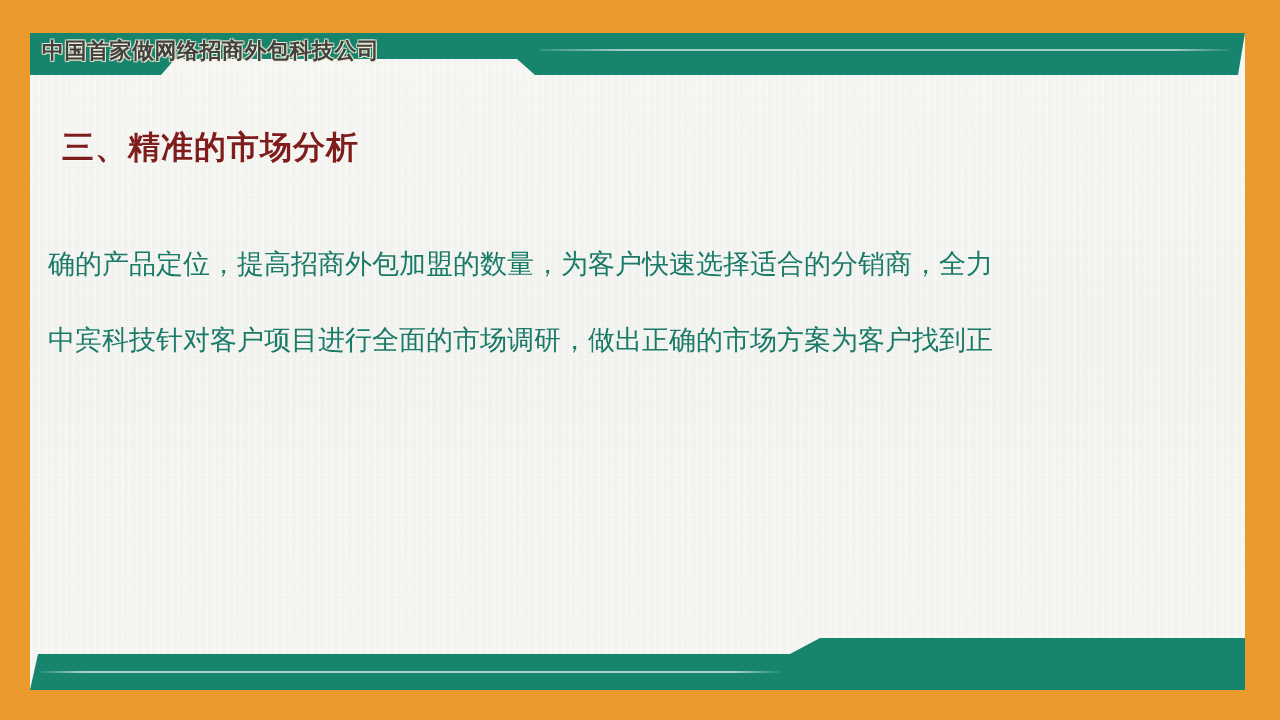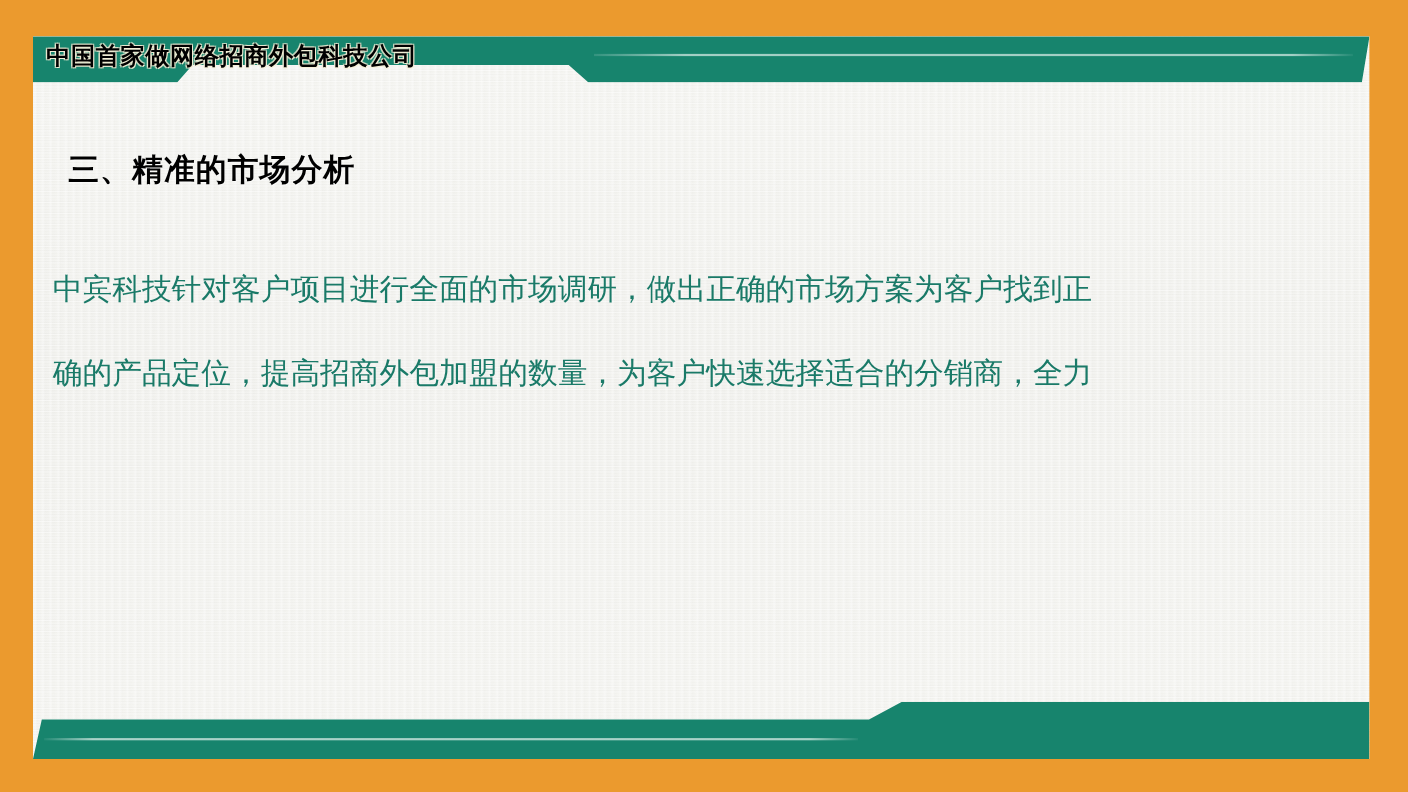--- a/index.html
+++ b/index.html
@@ -77,38 +77,38 @@
     width: 690px;
     height: 2px;
     background: linear-gradient(90deg, rgba(255,255,255,0.12), rgba(210,232,226,0.75) 12%, rgba(210,232,226,0.75) 92%, rgba(255,255,255,0.05));
   }
   #header-title {
     position: absolute;
     left: 42px;
     top: 36px;
     font-size: 22px;
     font-weight: bold;
-    color: #000000;
+    color: #404040;
     letter-spacing: 0.5px;
     text-shadow:
        1px 1px 0 rgba(244,238,214,0.95),
       -1px 1px 0 rgba(244,238,214,0.75),
        1px -1px 0 rgba(244,238,214,0.75),
       -1px -1px 0 rgba(244,238,214,0.75);
     white-space: nowrap;
   }
 
   
   #heading {
     position: absolute;
     left: 62px;
-    top: 136px;
-    font-size: 28px;
+    top: 126px;
+    font-size: 32px;
     font-weight: bold;
-    color: #000000;
+    color: #7f1d1d;
     letter-spacing: 1px;
     white-space: nowrap;
     text-shadow: 0.5px 0.5px 0 rgba(255,255,255,0.6);
   }
   #paragraph {
     position: absolute;
     left: 48px;
     top: 226px;
     width: 1140px;
     font-family: "DejaVu Serif", "Liberation Serif", serif;
@@ -174,22 +174,22 @@
 
   <div id="header-band">
     <div id="header-shape"></div>
     <div id="header-hairline"></div>
   </div>
   <div id="header-title">中国首家做网络招商外包科技公司</div>
 
   <div id="heading">三、精准的市场分析</div>
 
   <div id="paragraph">
+    <span class="ln">确的产品定位，提高招商外包加盟的数量，为客户快速选择适合的分销商，全力</span>
     <span class="ln">中宾科技针对客户项目进行全面的市场调研，做出正确的市场方案为客户找到正</span>
-    <span class="ln">确的产品定位，提高招商外包加盟的数量，为客户快速选择适合的分销商，全力</span>
   </div>
 
   <div id="footer-band">
     <div id="footer-shape"></div>
     <div id="footer-hairline"></div>
   </div>
 
 </div>
 
 </body></html>

